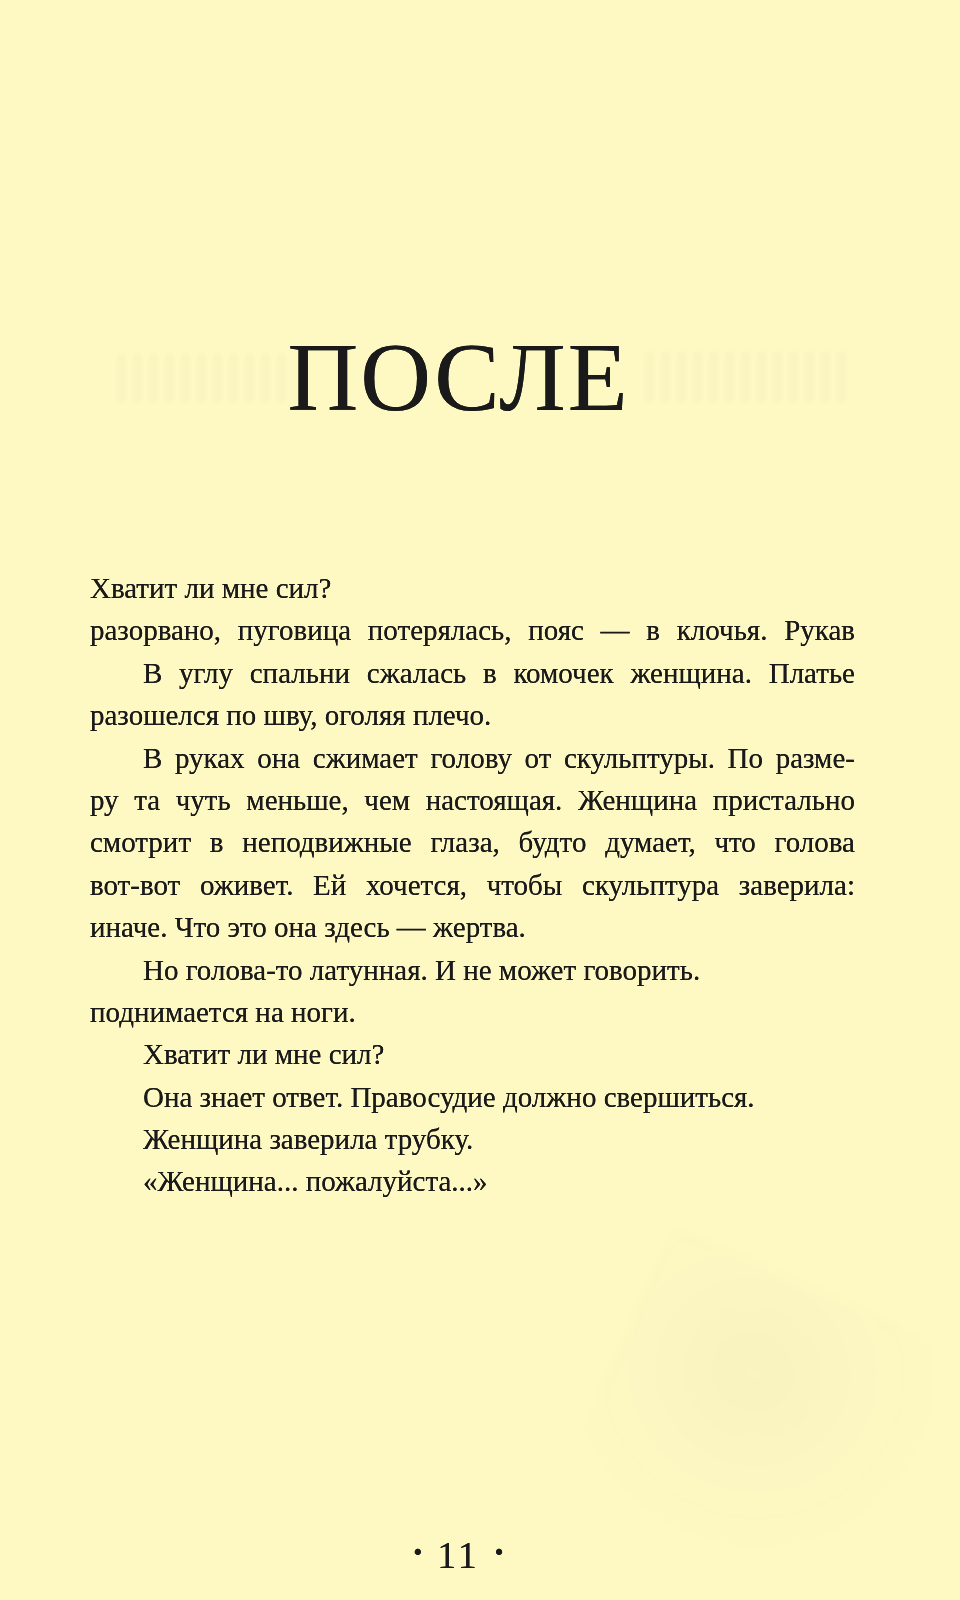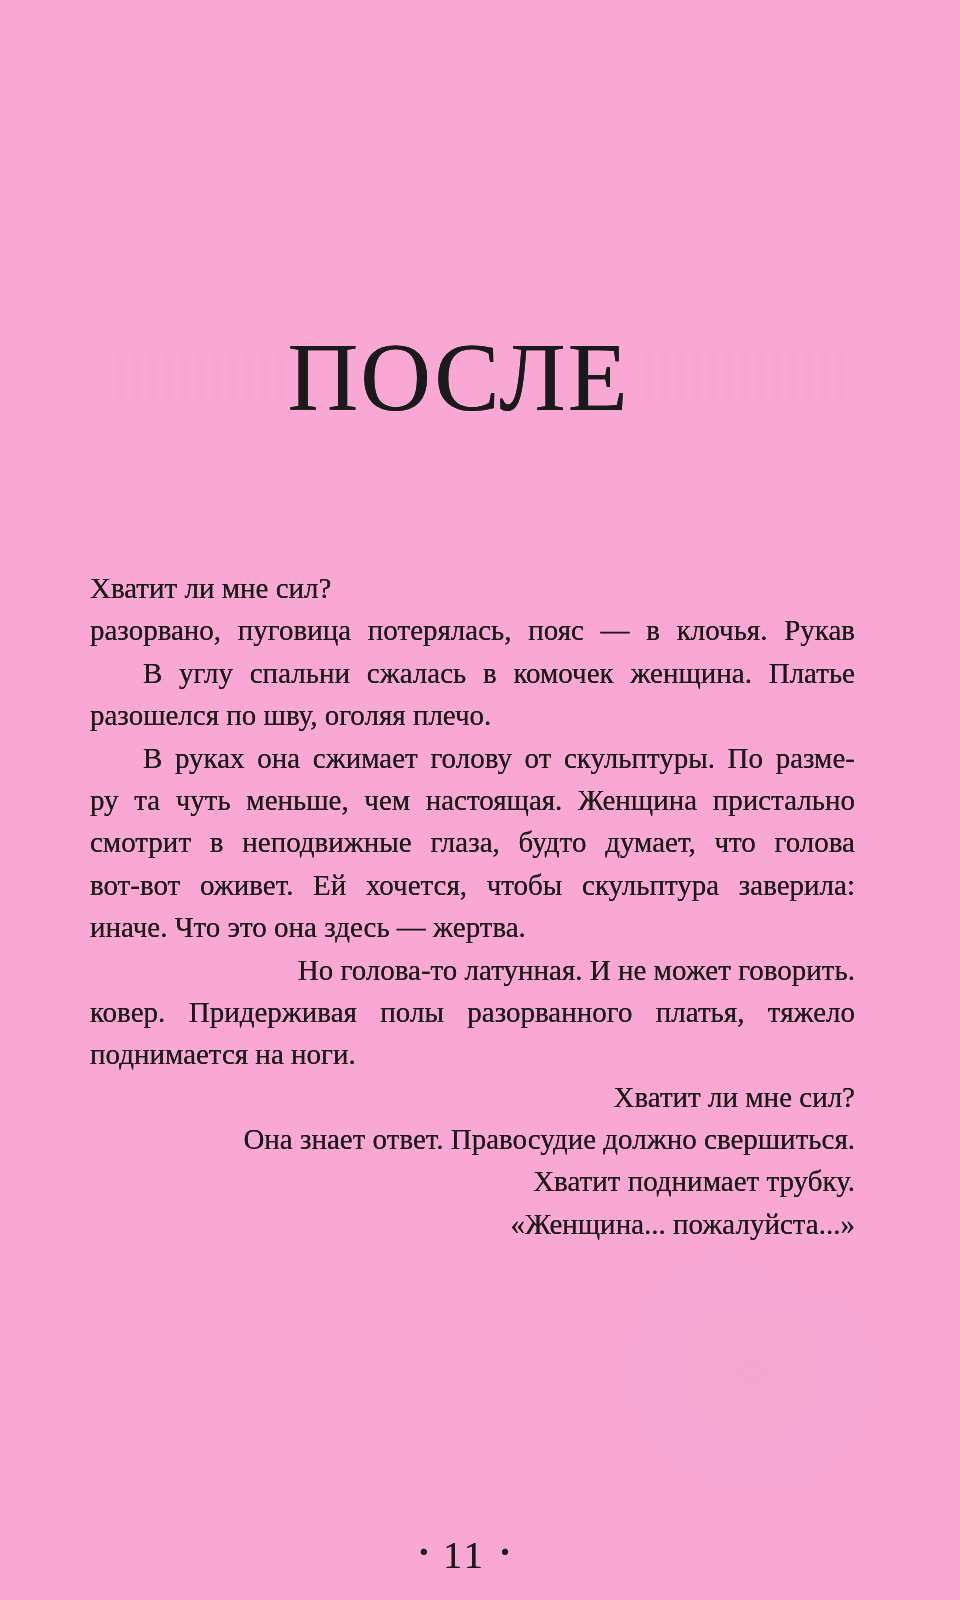--- a/index.html
+++ b/index.html
@@ -4,21 +4,21 @@
 <style>
   html, body {
     margin: 0;
     padding: 0;
     background: #ffffff;
   }
   .page {
     position: relative;
     width: 960px;
     height: 1600px;
-    background: #f9a8d4;
+    background: #fef9c3;
     font-family: "Liberation Serif", "DejaVu Serif", serif;
     color: #1a1a1a;
     overflow: hidden;
   }
 
   
   .ghost {
     position: absolute;
     opacity: 0.55;
     filter: blur(2.5px);
@@ -68,26 +68,25 @@
     height: 42.4px;
     text-align: left;
     margin-left: 28px;
   }
   .line.just {
     text-align: justify;
     text-align-last: justify;
   }
   .line.indent {
     padding-left: 53px;
-    text-align: right;
   }
 
   .footer {
     position: absolute;
-    left: 68px;
+    left: 62px;
     top: 1536px;
     width: 793px;
     text-align: center;
     font-size: 38px;
     line-height: 38px;
     text-shadow: 0 0 0.4px currentColor;
   }
   .footer .pagenum {
     margin: 0 13px;
     letter-spacing: 3px;
@@ -113,25 +112,24 @@
       <div class="line">Хватит ли мне сил?</div>
       <div class="line just">разорвано, пуговица потерялась, пояс — в клочья. Рукав</div>
       <div class="line just indent">В углу спальни сжалась в комочек женщина. Платье</div>
       <div class="line">разошелся по шву, оголяя плечо.</div>
       <div class="line just indent">В руках она сжимает голову от скульптуры. По разме-</div>
       <div class="line just">ру та чуть меньше, чем настоящая. Женщина пристально</div>
       <div class="line just">смотрит в неподвижные глаза, будто думает, что голова</div>
       <div class="line just">вот-вот оживет. Ей хочется, чтобы скульптура заверила:</div>
       <div class="line">иначе. Что это она здесь — жертва.</div>
       <div class="line indent">Но голова-то латунная. И не может говорить.</div>
-      <div class="line just">ковер. Придерживая полы разорванного платья, тяжело</div>
       <div class="line">поднимается на ноги.</div>
       <div class="line indent">Хватит ли мне сил?</div>
       <div class="line indent">Она знает ответ. Правосудие должно свершиться.</div>
-      <div class="line indent">Хватит поднимает трубку.</div>
+      <div class="line indent">Женщина заверила трубку.</div>
       <div class="line indent">«Женщина... пожалуйста...»</div>
     </div>
 
   <div class="footer">
     <span class="dot">·</span><span class="pagenum">11</span><span class="dot">·</span>
   </div>
 
 </div>
 
 </body></html>

